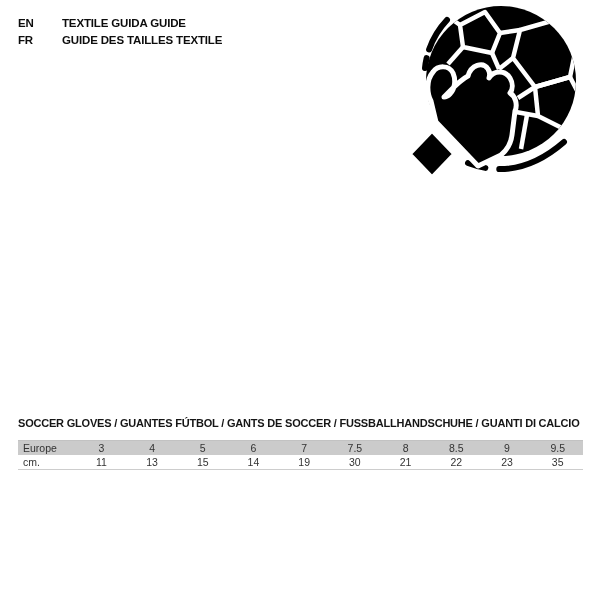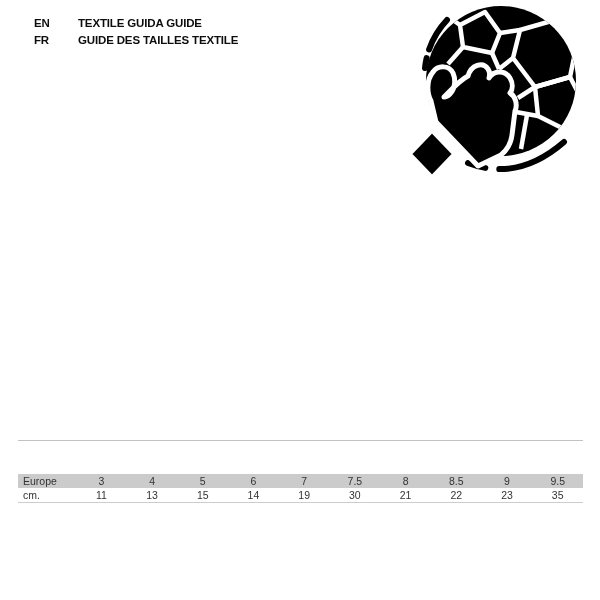--- a/index.html
+++ b/index.html
@@ -8,40 +8,40 @@
     font-family:"Liberation Sans", sans-serif; overflow:hidden;
   }
 
   
   .lang-list { position:absolute; left:18px; top:14px; }
   .lang-row { display:flex; height:17.5px; align-items:center; }
   .lang-code, .lang-label {
     font-weight:bold; font-size:11.5px; color:#0d0d0d; letter-spacing:-0.15px;
     white-space:nowrap;
   }
-  .lang-code { width:44px;margin-left:16px; }
+  .lang-code { width:44px; }
 
   
   .glove-icon { position:absolute; left:398px; top:0; width:192px; height:200px; }
 
   
   .table-title {
     position:absolute; left:18px; top:417px;
     font-size:11px; font-weight:bold; color:#151515; letter-spacing:-0.2px;
     white-space:nowrap;
   }
 
   
   .size-table {
     position:absolute; left:18px; top:440px; width:565px;
     border-top:1px solid #c2c2c2; border-bottom:1px solid #cdcdcd;
     font-size:10.5px; color:#333333;
   }
   .trow { display:flex; height:14px; align-items:center; }
-  .trow.header { background:#cbcbcb;margin-top:33px; }
+  .trow.header { background:#cbcbcb; }
   .tcell { flex:1 1 0; text-align:center; color:#333333; }
   .tcell.label { flex:0 0 53px; text-align:left; padding-left:5px; }
 </style>
 </head>
 <body>
 
 <div class="page">
 
   <div class="lang-list">
     <div class="lang-row">
@@ -98,20 +98,21 @@
         C 117,96 120,104 117,111
         L 114,135
         C 113,143 109,150 103,155
         L 80,166
         L 38,122
         Z"></path>
       <path d="M 34,130 L 57,154 L 34,178 L 11,154 Z"></path>
     </g>
   </svg>
 
+  <div class="table-title">SOCCER GLOVES / GUANTES FÚTBOL / GANTS DE SOCCER / FUSSBALLHANDSCHUHE / GUANTI DI CALCIO</div>
 
   <div class="size-table">
     <div class="trow header">
       <div class="tcell label">Europe</div>
       <div class="tcell">3</div>
       <div class="tcell">4</div>
       <div class="tcell">5</div>
       <div class="tcell">6</div>
       <div class="tcell">7</div>
       <div class="tcell">7.5</div>

